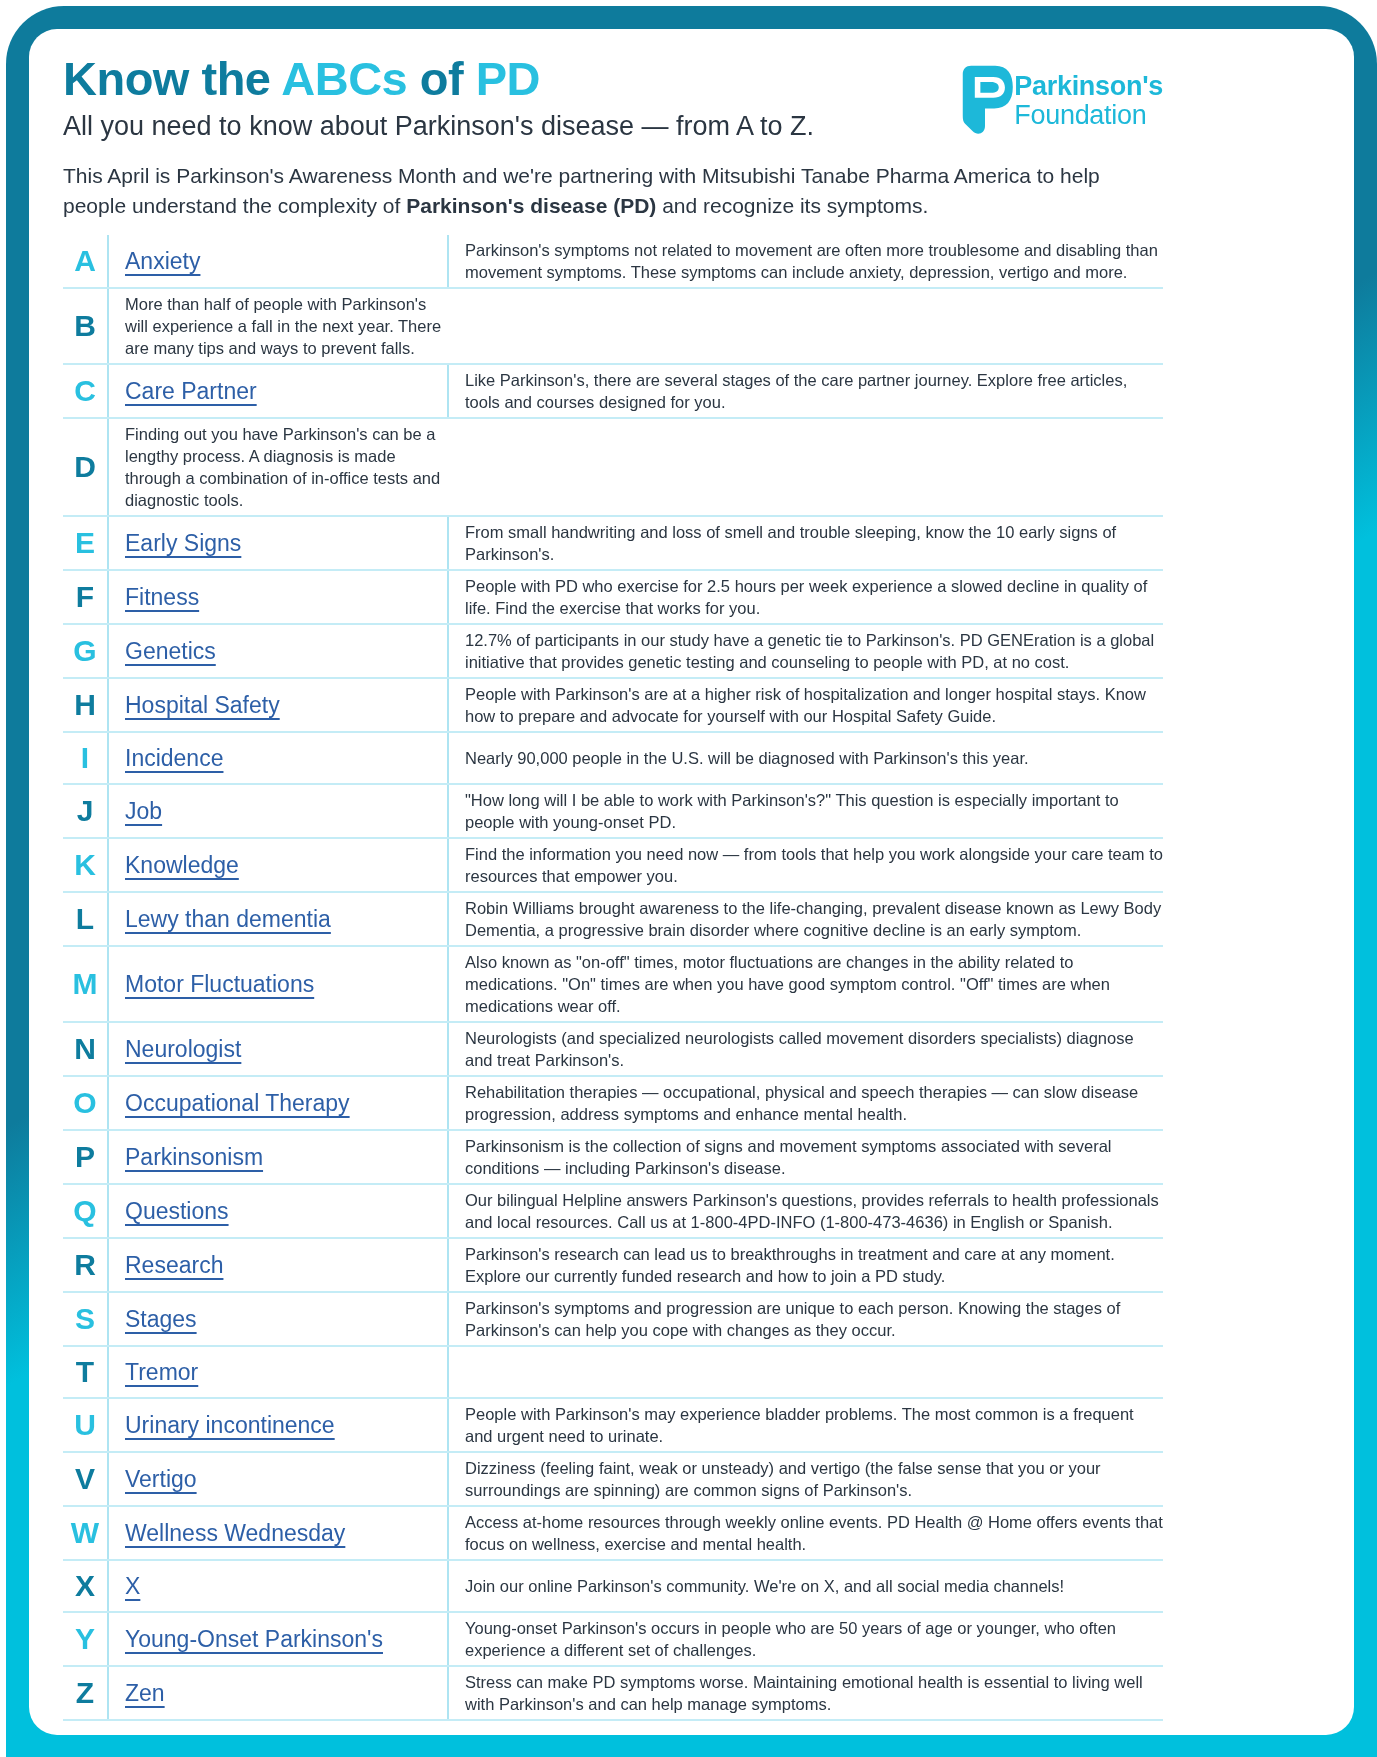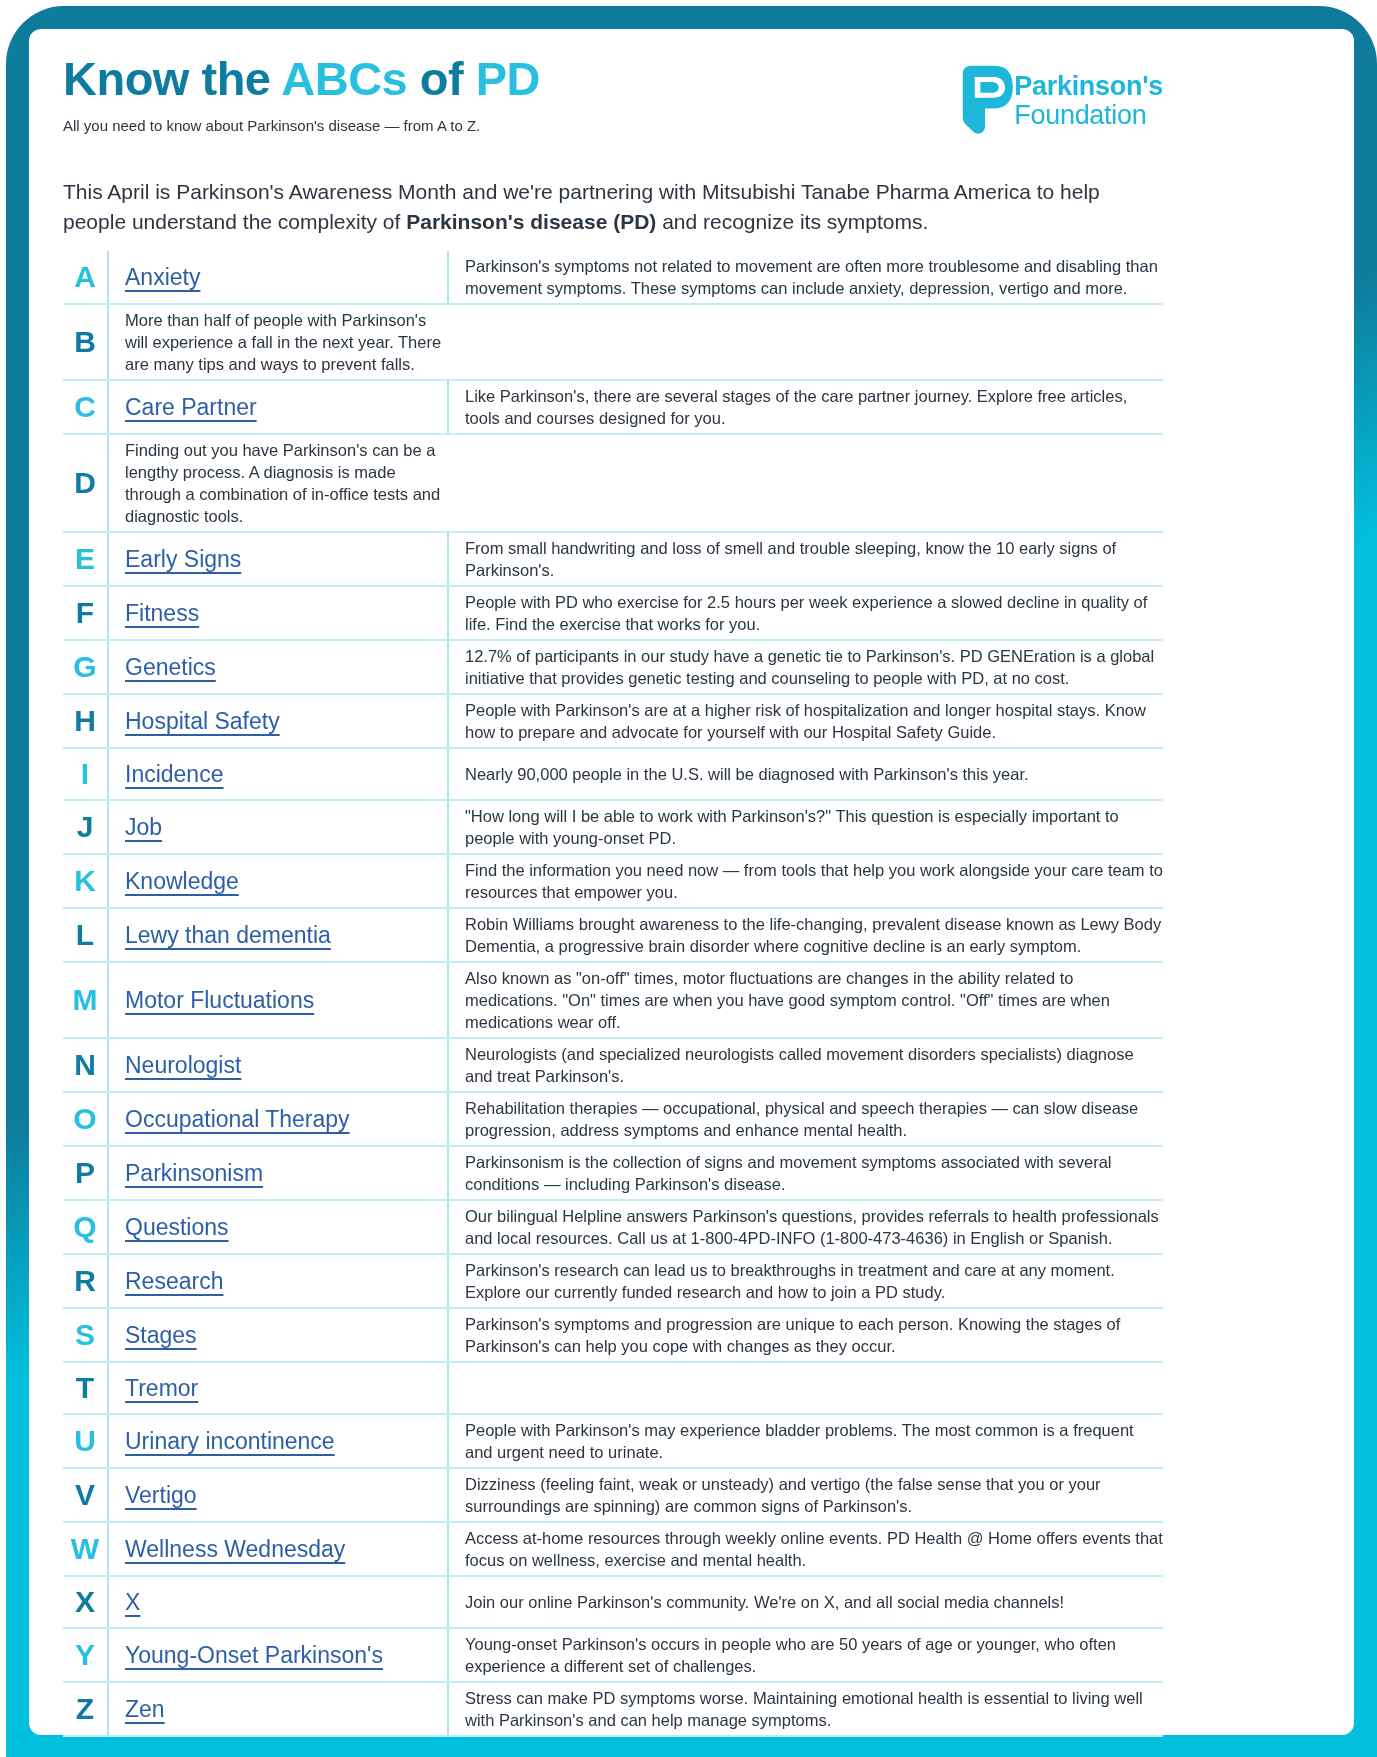--- a/index.html
+++ b/index.html
@@ -9,33 +9,33 @@
   }
   .frame{
     position:absolute;left:6px;top:6px;width:1371px;height:1751px;
     background:linear-gradient(148deg,
       var(--frame-teal,#0e7b9c) 0%, var(--frame-teal,#0e7b9c) 43%,
       var(--frame-cyan,#00c0dd) 53%, var(--frame-cyan,#00c0dd) 100%);
     border-radius:58px 58px 0 0;
   }
   .card{
     position:absolute;left:23px;top:23px;right:23px;bottom:22px;
-    background:#ffffff;border-radius:12px;box-sizing:border-box;
+    background:#ffffff;border-radius:28px;box-sizing:border-box;
     padding:24px 0 7px 34px;
   }
   .header-row{display:flex;justify-content:space-between;align-items:flex-start;width:1100px;}
   h1.page-title{margin:0;font-size:47px;line-height:52px;font-weight:bold;letter-spacing:-0.5px;}
   .t-dark{color:var(--accent-dark,#0e7c9e);}
   .t-cyan{color:var(--accent-cyan,#29c0e0);}
-  .subtitle{margin-top:8px;font-size:15px;line-height:26px;color:var(--text-dark,#22292e);}
+  .subtitle{margin-top:8px;font-size:27px;line-height:26px;color:var(--text-dark,#22292e);}
   .logo{display:flex;align-items:flex-start;gap:0;margin-top:10px;}
   .logo-text{color:var(--logo-cyan,#1db8d9);font-size:27px;line-height:29px;padding-top:9px;}
   .logo-name{font-weight:bold;letter-spacing:-0.3px;}
   .logo-sub{font-weight:normal;letter-spacing:-0.3px;}
-  .intro{width:1085px;margin:34px 0 0 0;font-size:21px;line-height:30px;color:var(--text-dark,#22292e);}
+  .intro{width:1085px;margin:18px 0 0 0;font-size:21px;line-height:30px;color:var(--text-dark,#22292e);}
   .intro strong{font-weight:bold;}
   .table{width:1100px;margin-top:14px;}
   .row{
     display:grid;grid-template-columns:46px 340px 1fr;
     border-bottom:2px solid var(--divider-light,#c4ecf6);min-height:50px;
   }
   .cell-letter{
     display:flex;align-items:center;justify-content:center;
     border-right:2px solid var(--divider,#aee4f2);
     font-size:30px;font-weight:bold;padding:4px 0;line-height:34px;

